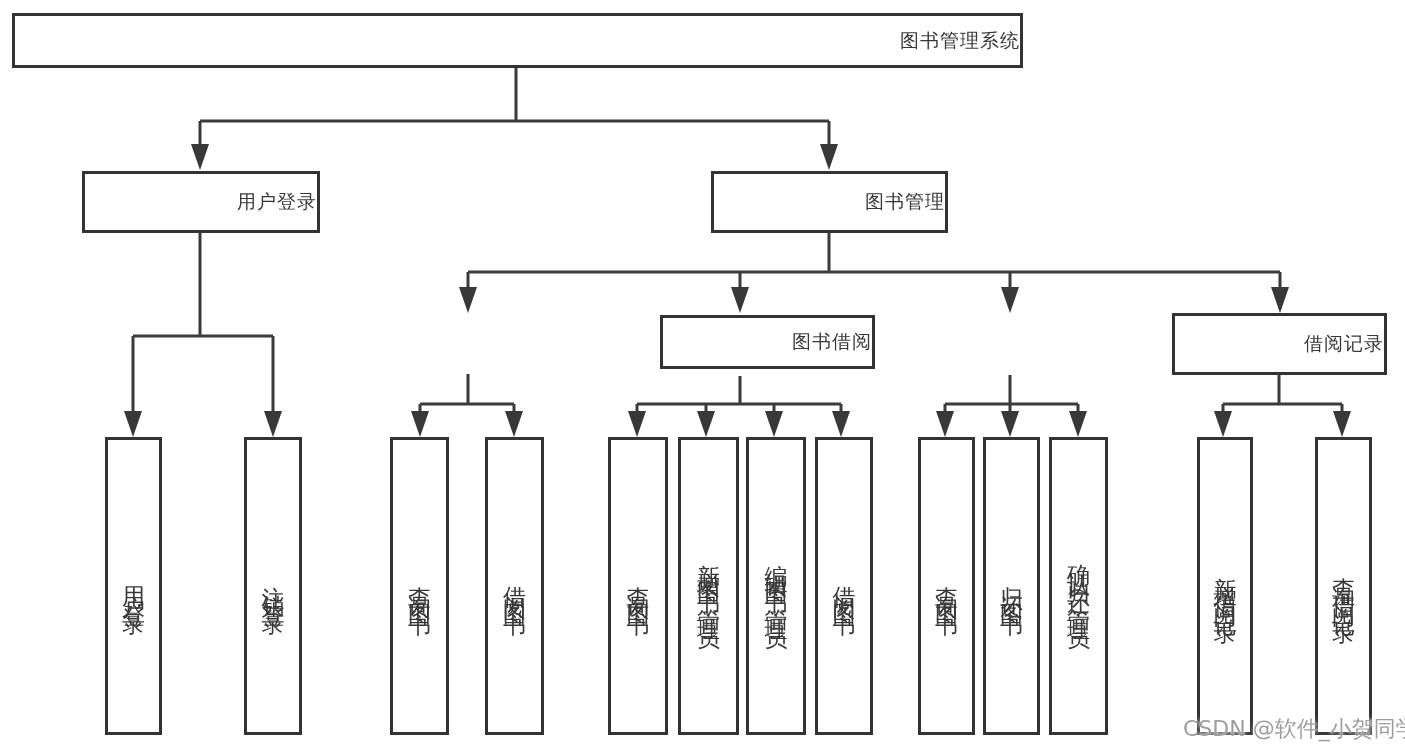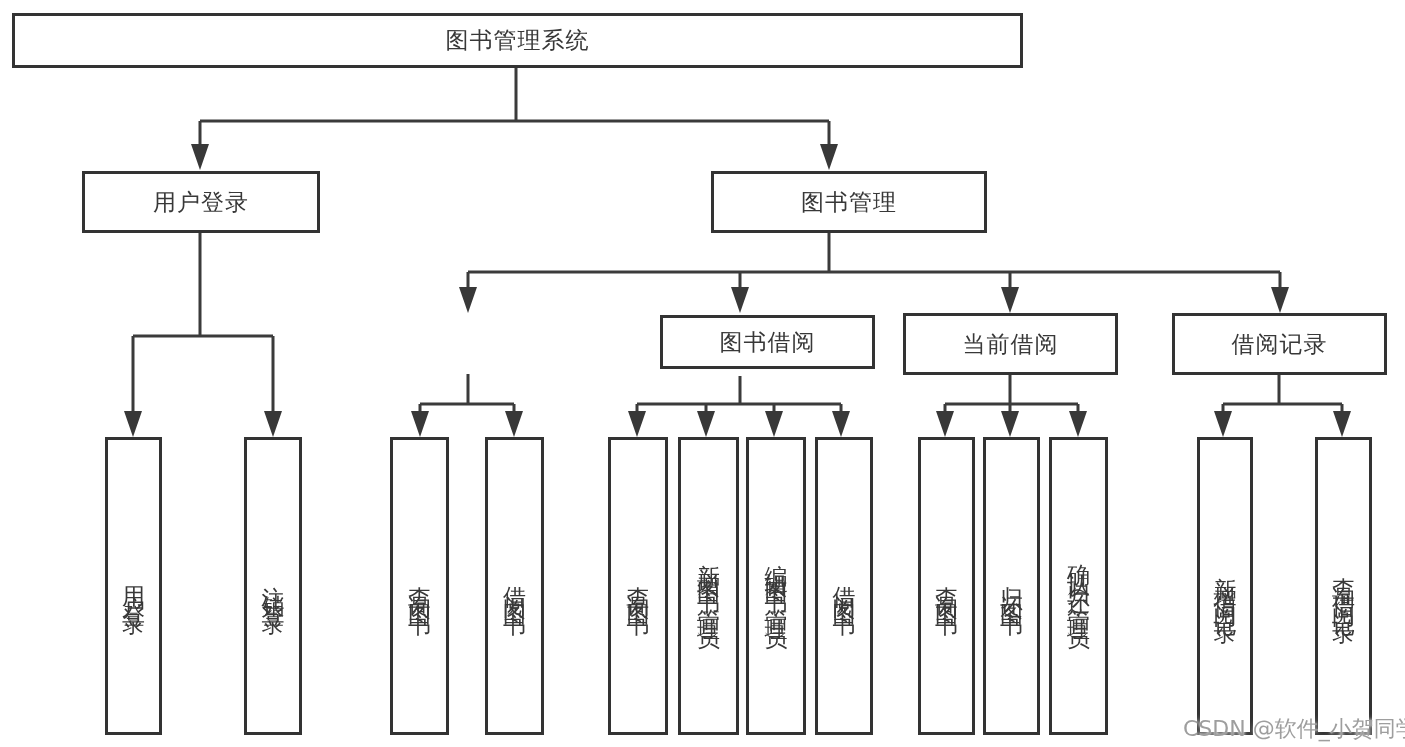--- a/index.html
+++ b/index.html
@@ -30,23 +30,23 @@
     fill: #383838;
     stroke: none;
   }
   .hbox {
     position: absolute;
     box-sizing: border-box;
     background: #ffffff;
     border: 3px solid #333333;
     display: flex;
     align-items: center;
-    justify-content: center;
+    justify-content: flex-end;
     color: #383838;
-    font-size: 23px;
+    font-size: 19px;
     letter-spacing: 1px;
     white-space: nowrap;
   }
   .vbox {
     position: absolute;
     box-sizing: border-box;
     top: 437px;
     height: 298px;
     background: #ffffff;
     border: 3px solid #333333;
@@ -110,29 +110,26 @@
     </g>
   </svg>
 
   <div class="hbox" style="left:12px; top:13px; width:1011px; height:55px;">
     <span>图书管理系统</span>
   </div>
 
   <div class="hbox" style="left:82px; top:171px; width:238px; height:62px;">
     <span>用户登录</span>
   </div>
-  <div class="hbox" style="left:711px; top:171px; width:276px; height:62px;">
+  <div class="hbox" style="left:711px; top:171px; width:237px; height:62px;">
     <span>图书管理</span>
   </div>
 
   <div class="hbox" style="left:632px; top:315px; width:215px; height:54px;margin-left:28px;">
     <span>图书借阅</span>
-  </div>
-  <div class="hbox" style="left:903px; top:313px; width:215px; height:62px;">
-    <span>当前借阅</span>
   </div>
   <div class="hbox" style="left:1172px; top:313px; width:215px; height:62px;">
     <span>借阅记录</span>
   </div>
 
   <div class="vbox" style="left:105px; width:57px;">
     <span class="vtext">用户登录</span>
   </div>
   <div class="vbox" style="left:244px; width:58px;">
     <span class="vtext">注销登录</span>

